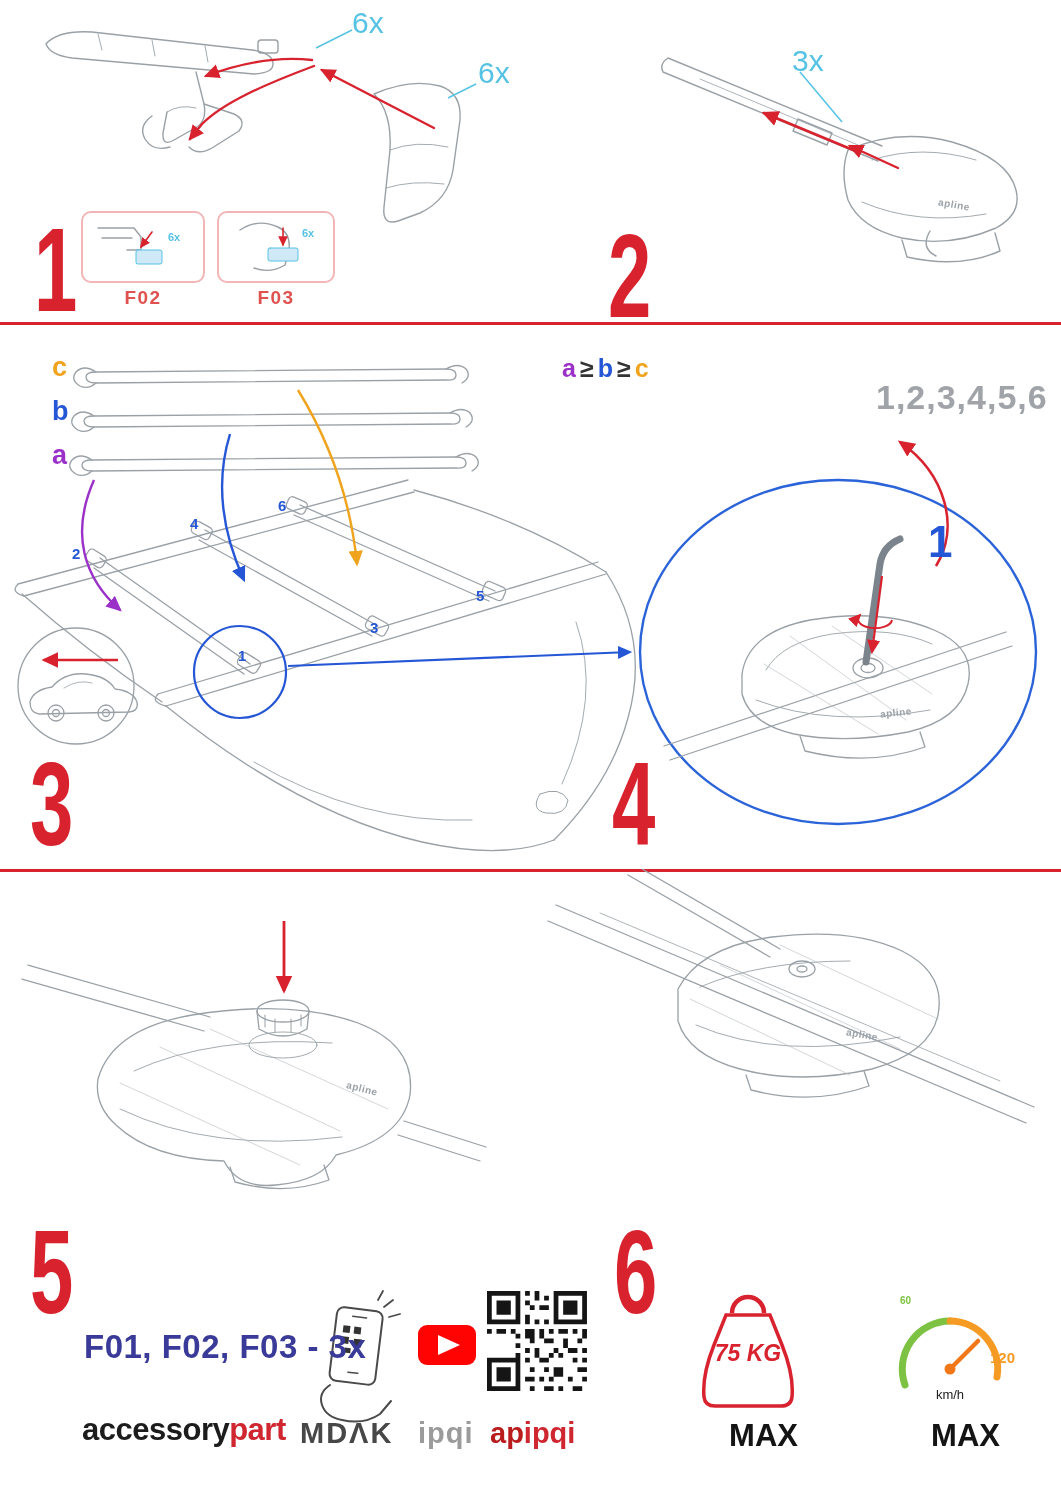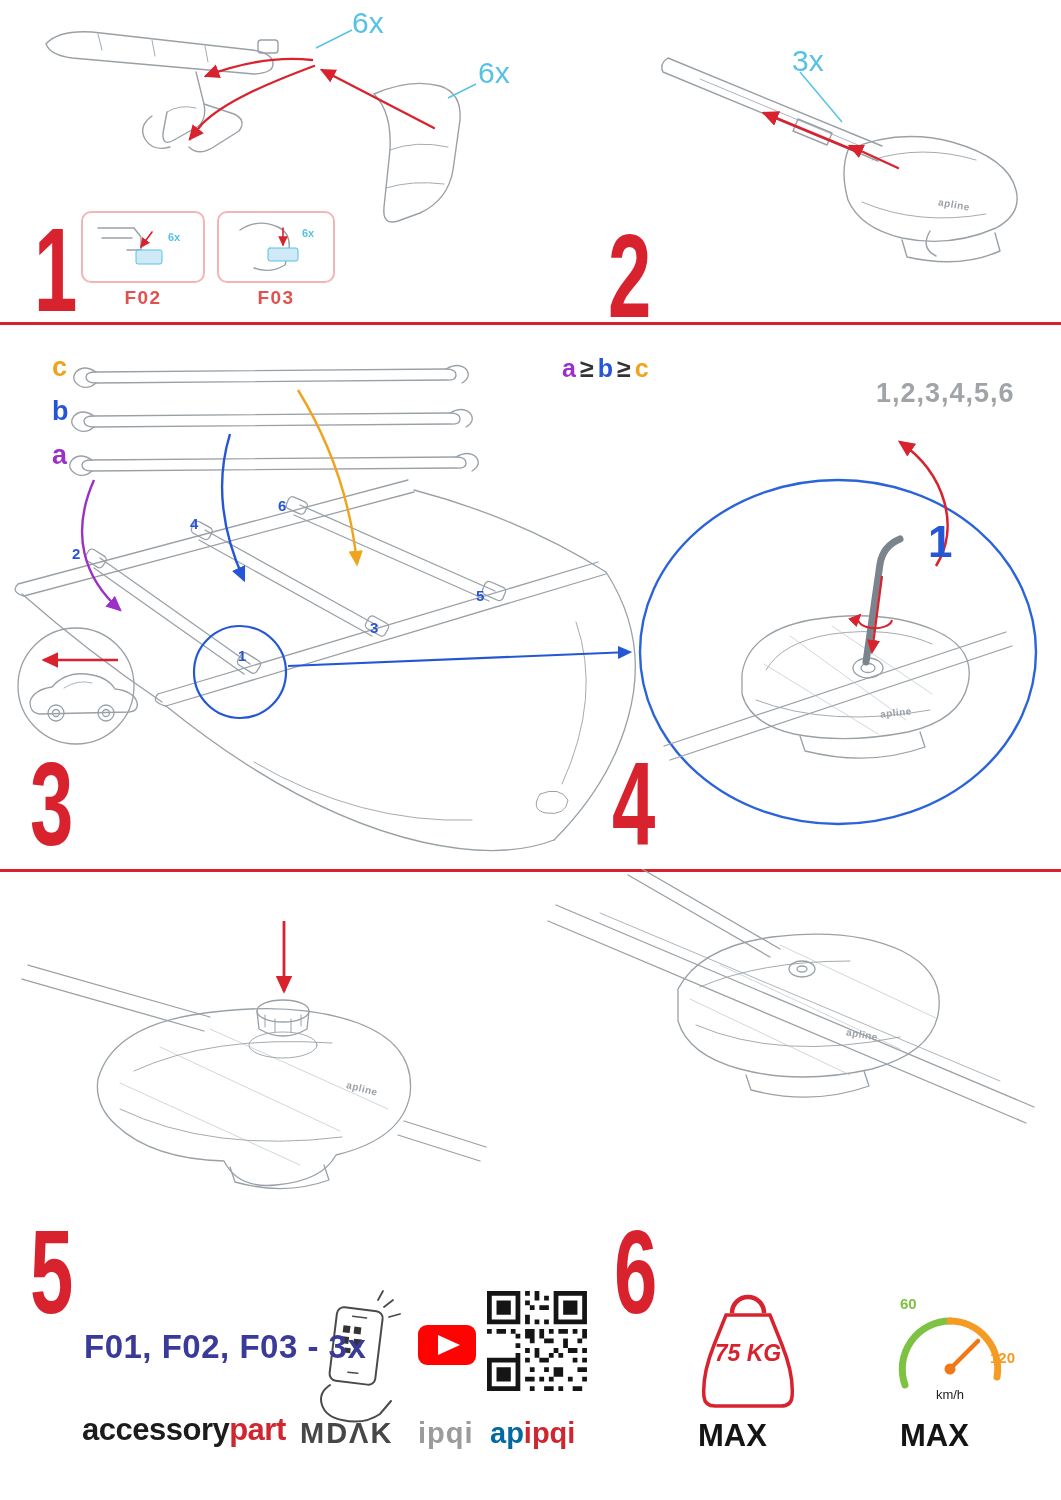--- a/index.html
+++ b/index.html
@@ -7,34 +7,34 @@
   .page { position:relative; width:1061px; height:1500px; background:#fff; overflow:hidden; }
   .abs { position:absolute; }
   .t { position:absolute; white-space:nowrap; line-height:1; }
   .stepnum { position:absolute; font-weight:700; color:#d8232f; font-size:118px; line-height:0.78;
              transform:scaleX(0.66); transform-origin:left top; }
   .qty { color:#56c2e4; font-size:30px; font-weight:500; }
   .qty-sm { color:#56c2e4; font-size:11px; font-weight:600; }
   .fcode { color:#e0524f; font-size:19px; font-weight:700; letter-spacing:1.5px; text-align:center; }
   .barletter { font-size:27px; font-weight:700; }
   .posnum { color:#2456d6; font-size:15px; font-weight:700; }
-  .seq { color:#a0a4a8; font-size:27px; font-weight:600; letter-spacing:1px; }
+  .seq { color:#a0a4a8; font-size:34px; font-weight:600; letter-spacing:1px; }
   .first { color:#2456d6; font-size:44px; font-weight:700; }
   .rule { font-size:25px; font-weight:700; }
   .rule span { margin:0 2px; }
   .codes { color:#3a3a99; font-size:33px; font-weight:700; letter-spacing:0.5px; }
   .logoa { font-size:31px; font-weight:700; letter-spacing:-0.5px; color:#1c1c1c; }
   .logoa .red { color:#cf2630; }
   .mdak { font-size:29px; font-weight:700; color:#474747; letter-spacing:2px; }
   .ipqi { font-size:29px; font-weight:600; color:#9b9b9b; letter-spacing:1px; }
   .apline { font-size:29px; font-weight:700; }
-  .apline .gray { color:#0369a1; } .apline .red { color:#cf2630; }
+  .apline .gray { color:#b91c1c; } .apline .red { color:#cf2630; }
   .kg { color:#d8232f; font-size:23px; font-weight:700; text-align:center;font-style:italic; }
-  .max { color:#141414; font-size:31px; font-weight:700; text-align:left; }
-  .spd60 { color:#7dc242; font-size:15px; font-weight:700;text-align:center; }
+  .max { color:#141414; font-size:31px; font-weight:700; text-align:right; }
+  .spd60 { color:#7dc242; font-size:10px; font-weight:700;text-align:center; }
   .spd120 { color:#f59a23; font-size:15px; font-weight:700;margin-top:26px; }
   .kmh { color:#222; font-size:13px; font-weight:500; text-align:center; }
   .footlogo { color:#9aa2a8; font-size:10px; font-weight:600; letter-spacing:0.5px; }
   .divider { position:absolute; left:0; width:1061px; height:3px; background:#d8232f; }
 </style>
 </head>
 <body>
 
 <div class="page">
 

